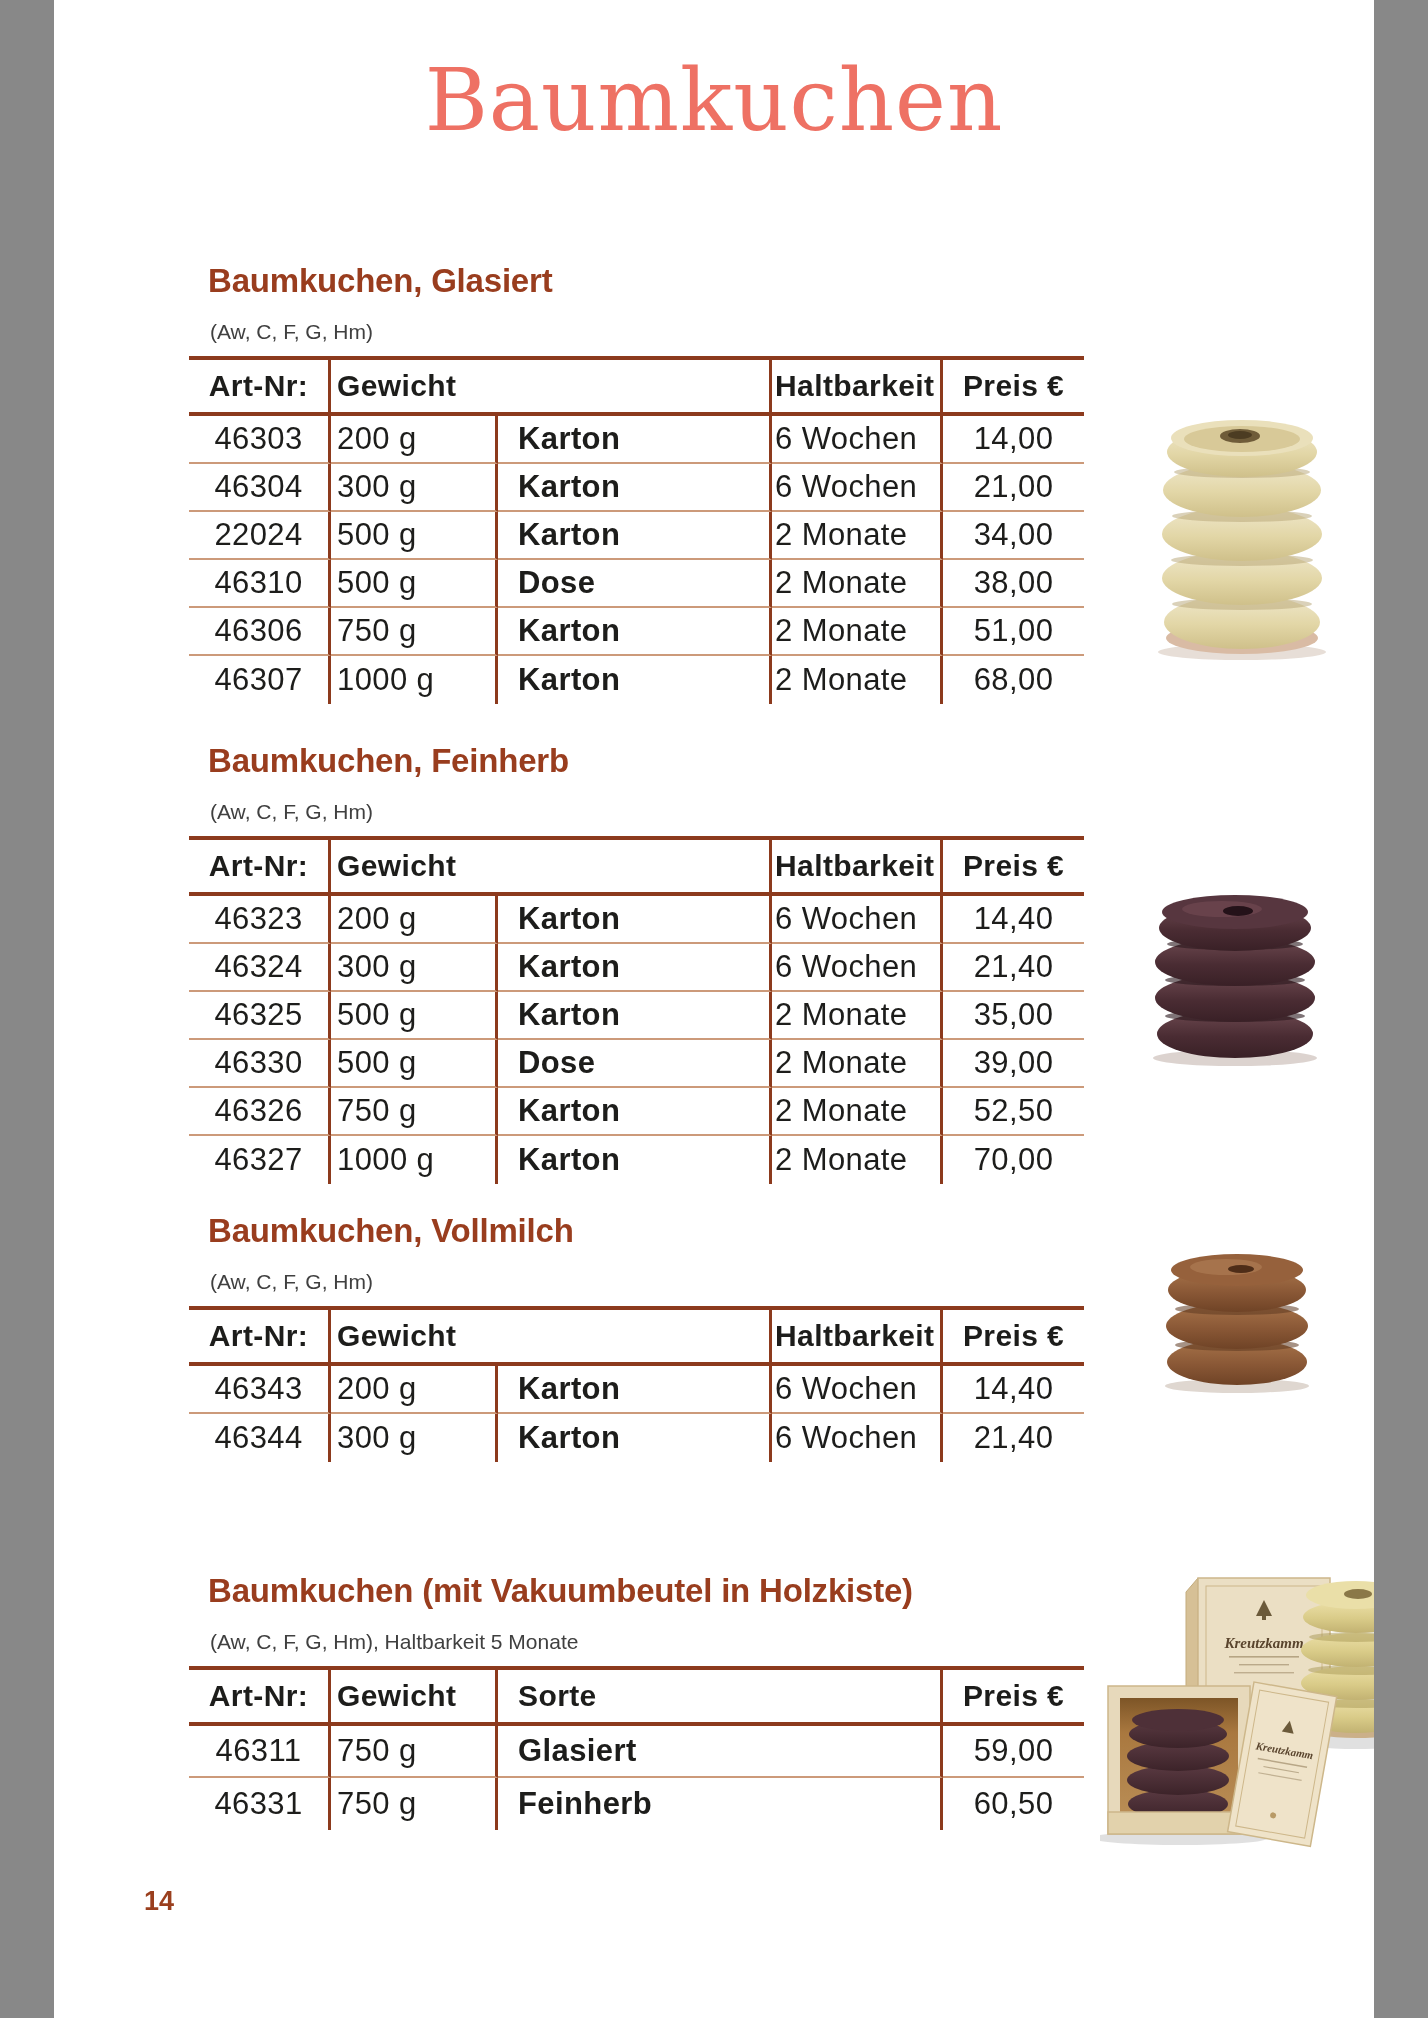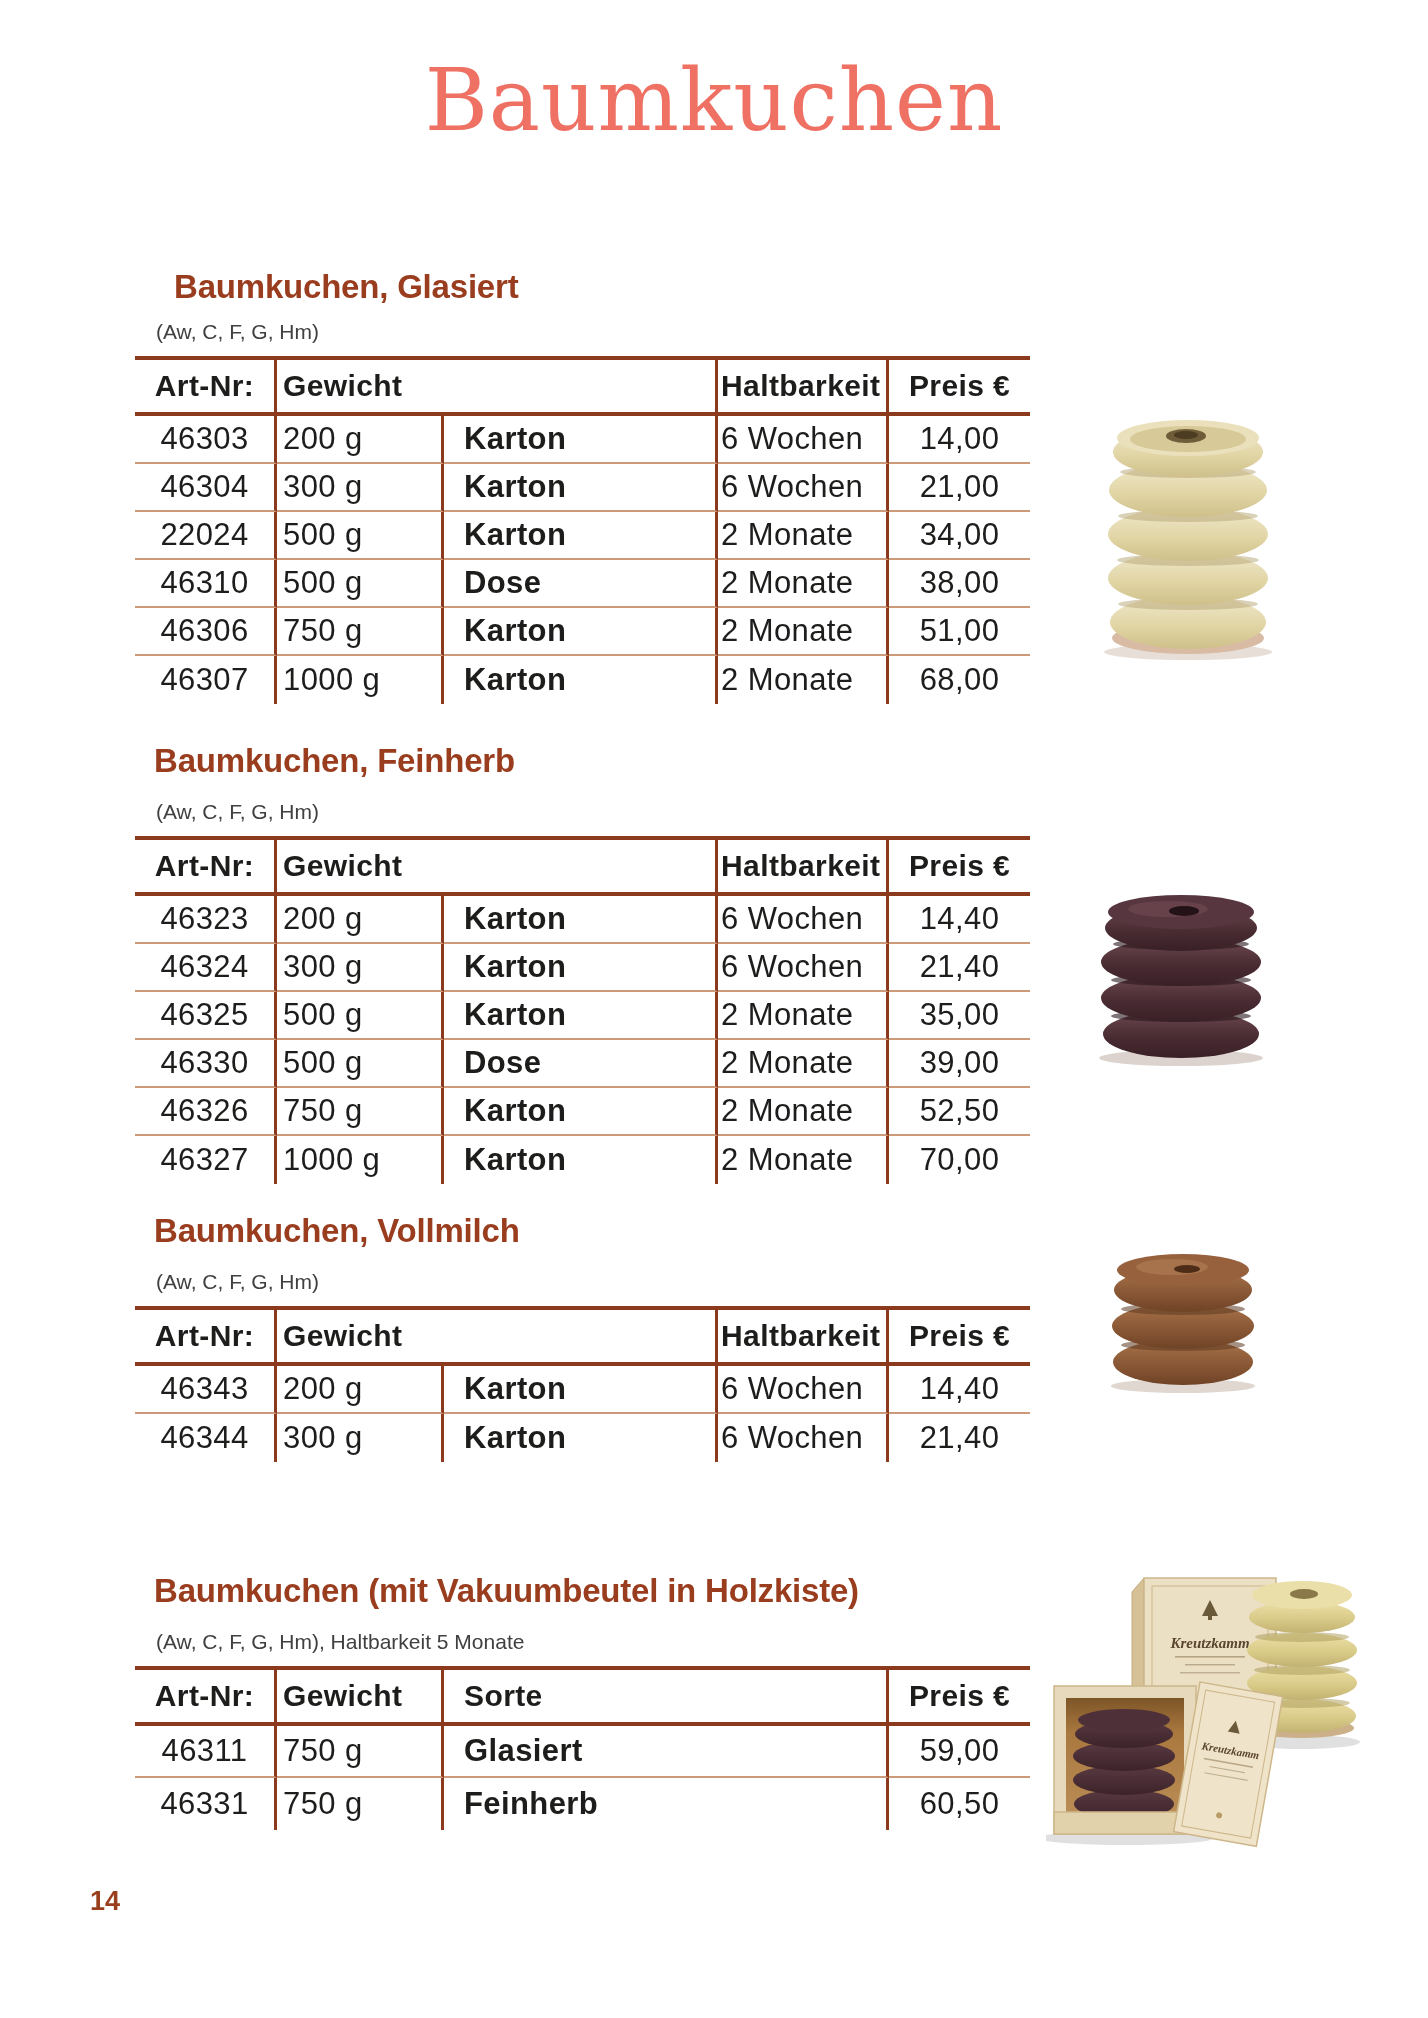--- a/index.html
+++ b/index.html
@@ -1,17 +1,17 @@
 <!DOCTYPE html>
 <html style="--page-bg: #ffffff; --title: #ee7164; --heading: #993d1e; --rule-thick: #8c3a1d; --rule-thin: #cc9a7a; --text: #1d1d1b; --page-number: #9a3f1e; --cake-glasiert: #e2d6a6; --cake-feinherb: #4a2c33; --cake-vollmilch: #8a5836; --wood: #e9ddc1;"><head>
 <meta charset="utf-8">
 <style>
   html,body { margin:0; padding:0; background:#888; }
   .page {
-    position:relative; width:1428px; height:2018px; margin:0 auto;
+    position:relative; width:1320px; height:2018px; margin:0 auto;
     background:var(--page-bg,#fff); overflow:hidden;
     font-family:"Liberation Sans", sans-serif; color:var(--text,#1d1d1b);
   }
   .title {
     position:absolute; top:50px; left:0; width:100%; text-align:center;
     font-family:"DejaVu Serif", serif; font-weight:400;
     font-size:86px; letter-spacing:1px; color:var(--title,#ee7164);
   }
   .sec-heading {
     position:absolute; left:154px; font-size:33px; font-weight:bold;
@@ -50,21 +50,21 @@
     fill:#5a452e;
   }
 </style>
 </head>
 <body>
 
 <div class="page">
 
   <div class="title">Baumkuchen</div>
 
-  <div class="sec-heading" style="top:268px;margin-left:20px;">Baumkuchen, Glasiert</div>
+  <div class="sec-heading" style="top:262px;">Baumkuchen, Glasiert</div>
   <div class="sec-subtitle" style="top:320px;">(Aw, C, F, G, Hm)</div>
   <div class="ktable t5" style="top:356px;">
     <div class="cell hc vr ctr">Art-Nr:</div>
     <div class="cell hc vr span2 pl18">Gewicht</div>
     <div class="cell hc vr pl14">Haltbarkeit</div>
     <div class="cell hc ctr">Preis €</div>
 
     <div class="cell bc vr ctr">46303</div>
     <div class="cell bc vr pl18">200 g</div>
     <div class="cell bc vr pl20">Karton</div>

